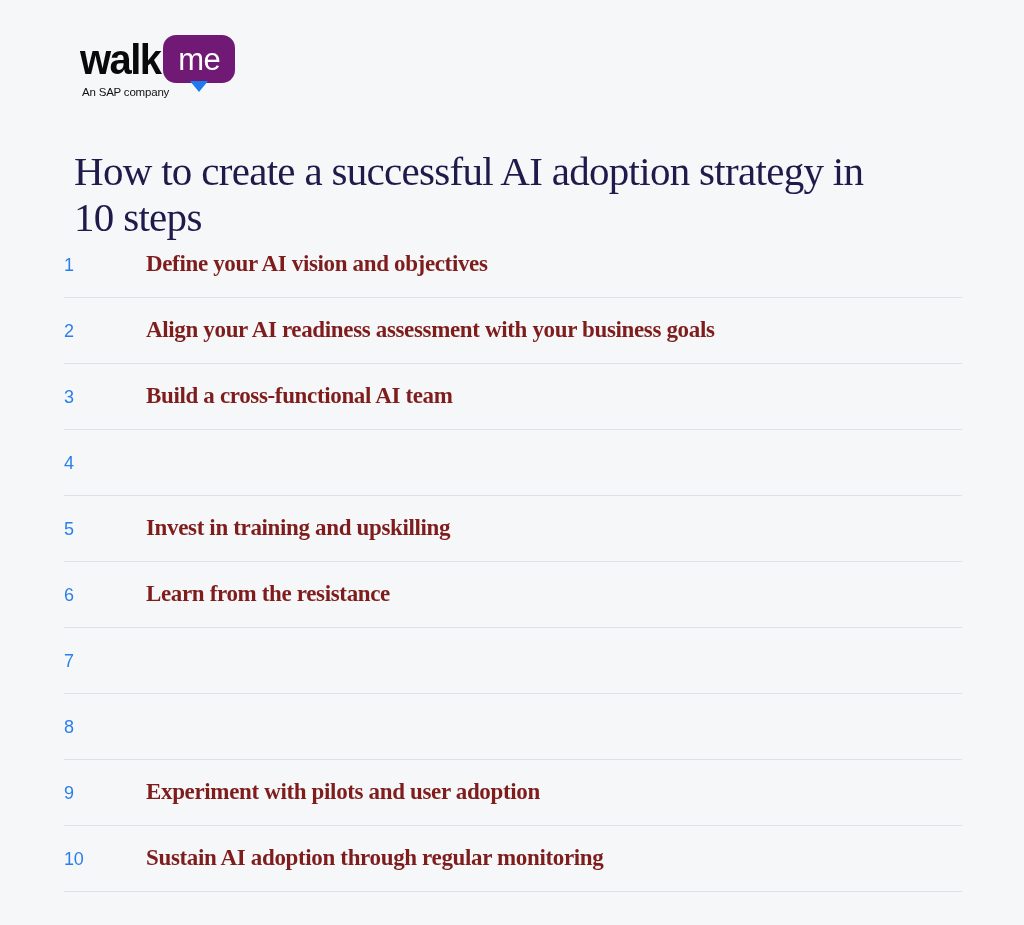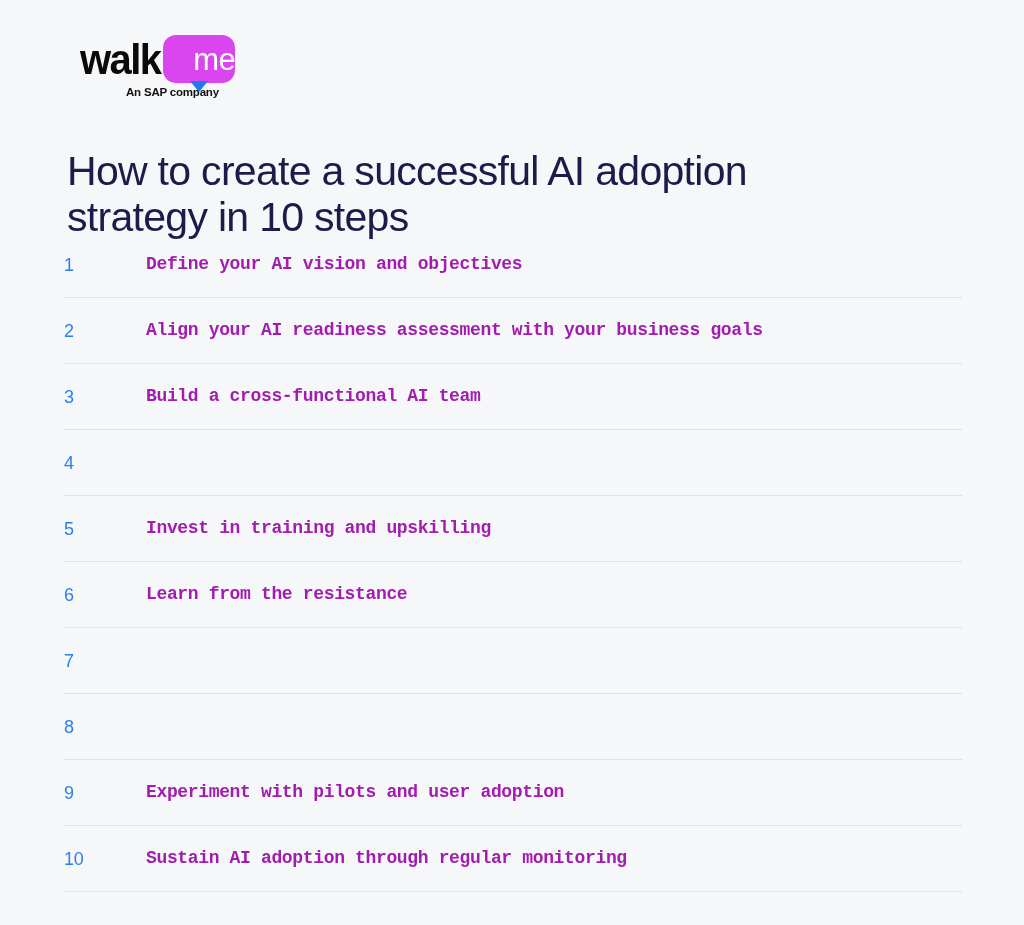--- a/index.html
+++ b/index.html
@@ -44,25 +44,25 @@
     letter-spacing: -1.6px;
     color: #0a0a0a;
     line-height: 1;
     margin-right: 2px;
     transform: scaleY(1.04);
   }
   .logo-bubble {
     position: relative;
     width: 72px;
     height: 48px;
-    background: #d946ef;
+    background: #701a75;
     border-radius: 13px;
     display: flex;
     align-items: center;
-    justify-content: flex-end;
+    justify-content: center;
     margin-left: 1px;
   }
   .logo-bubble::after {
     content: "";
     position: absolute;
     bottom: -9px;
     left: 50%;
     margin-left: -9px;
     width: 0;
     height: 0;
@@ -77,35 +77,34 @@
     font-weight: 500;
     color: #ffffff;
     letter-spacing: -0.5px;
     line-height: 1;
     position: relative;
     z-index: 2;
   }
   .logo-tagline {
     font-family: "Liberation Sans", "DejaVu Sans", sans-serif;
     font-size: 11.5px;
-    font-weight: 700;
+    font-weight: 400;
     color: #111111;
     letter-spacing: -0.2px;
     margin-top: 4px;
     padding-left: 2px;
-    margin-left: 44px;
   }
 
   
   .page-title {
     position: absolute;
-    left: 67px;
+    left: 74px;
     top: 122px;
     width: 820px;
-    font-family: Liberation Sans, sans-serif;
+    font-family: Liberation Serif, serif;
     font-size: 41px;
     font-weight: 400;
     line-height: 1.12;
     letter-spacing: -0.7px;
     color: #1e1b4b;
     white-space: pre-line;
   }
 
   
   .steps-list {
@@ -126,24 +125,24 @@
     flex: 0 0 82px;
     font-family: "Liberation Sans", "DejaVu Sans", sans-serif;
     font-size: 18px;
     font-weight: 500;
     color: #2b7fea;
     line-height: 1;
     letter-spacing: -0.2px;
   }
   .step-label {
     flex: 1 1 auto;
-    font-family: Liberation Mono, monospace;
-    font-size: 18px;
+    font-family: Liberation Serif, serif;
+    font-size: 23px;
     font-weight: 700;
-    color: #a21caf;
+    color: #7f1d1d;
     line-height: 1.25;
     letter-spacing: -0.35px;
   }
 </style>
 </head>
 <body>
 
 <div class="page">
 
   <div class="logo-block">

